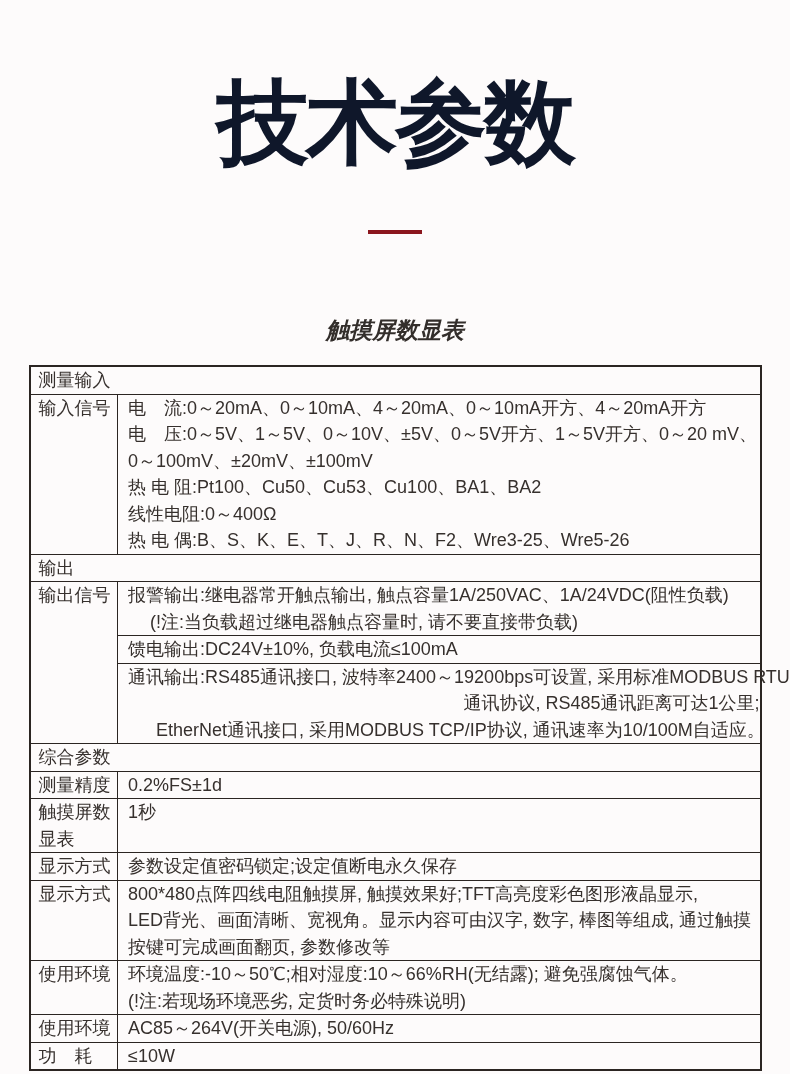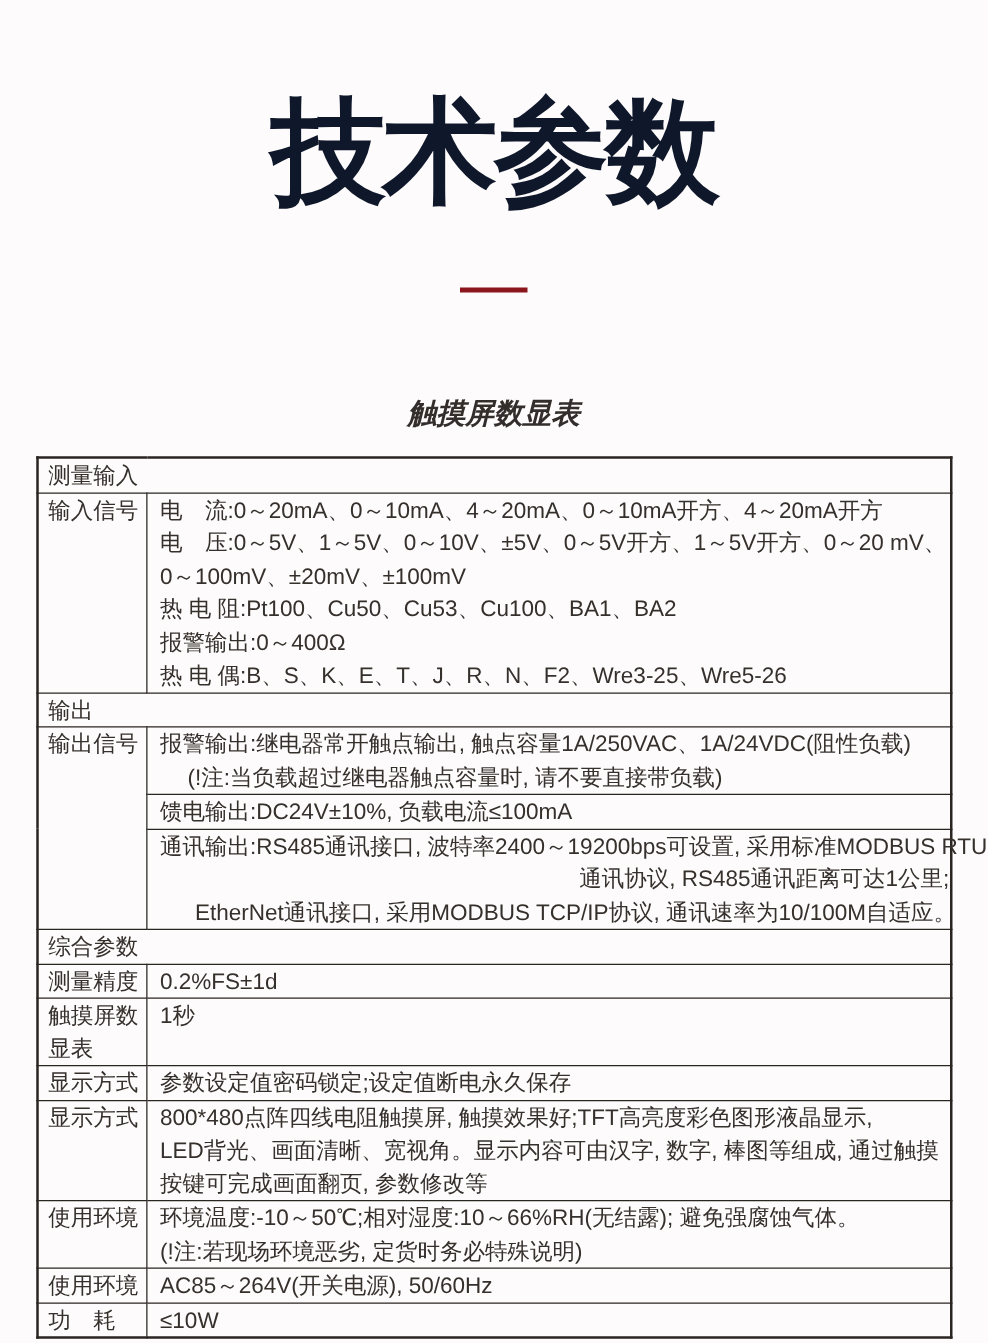--- a/index.html
+++ b/index.html
@@ -81,21 +81,21 @@
       <td class="section" colspan="2">测量输入</td>
     </tr>
 
     <tr>
       <td class="label">输入信号</td>
       <td class="val">
         <div class="ln">电　流:0～20mA、0～10mA、4～20mA、0～10mA开方、4～20mA开方</div>
         <div class="ln">电　压:0～5V、1～5V、0～10V、±5V、0～5V开方、1～5V开方、0～20 mV、</div>
         <div class="ln">0～100mV、±20mV、±100mV</div>
         <div class="ln">热 电 阻:Pt100、Cu50、Cu53、Cu100、BA1、BA2</div>
-        <div class="ln">报警输出:0～400Ω</div>
+        <div class="ln">线性电阻:0～400Ω</div>
         <div class="ln">热 电 偶:B、S、K、E、T、J、R、N、F2、Wre3-25、Wre5-26</div>
       </td>
     </tr>
 
     <tr>
       <td class="section" colspan="2">输出</td>
     </tr>
 
     <tr>
       <td class="label" rowspan="3">输出信号</td>

